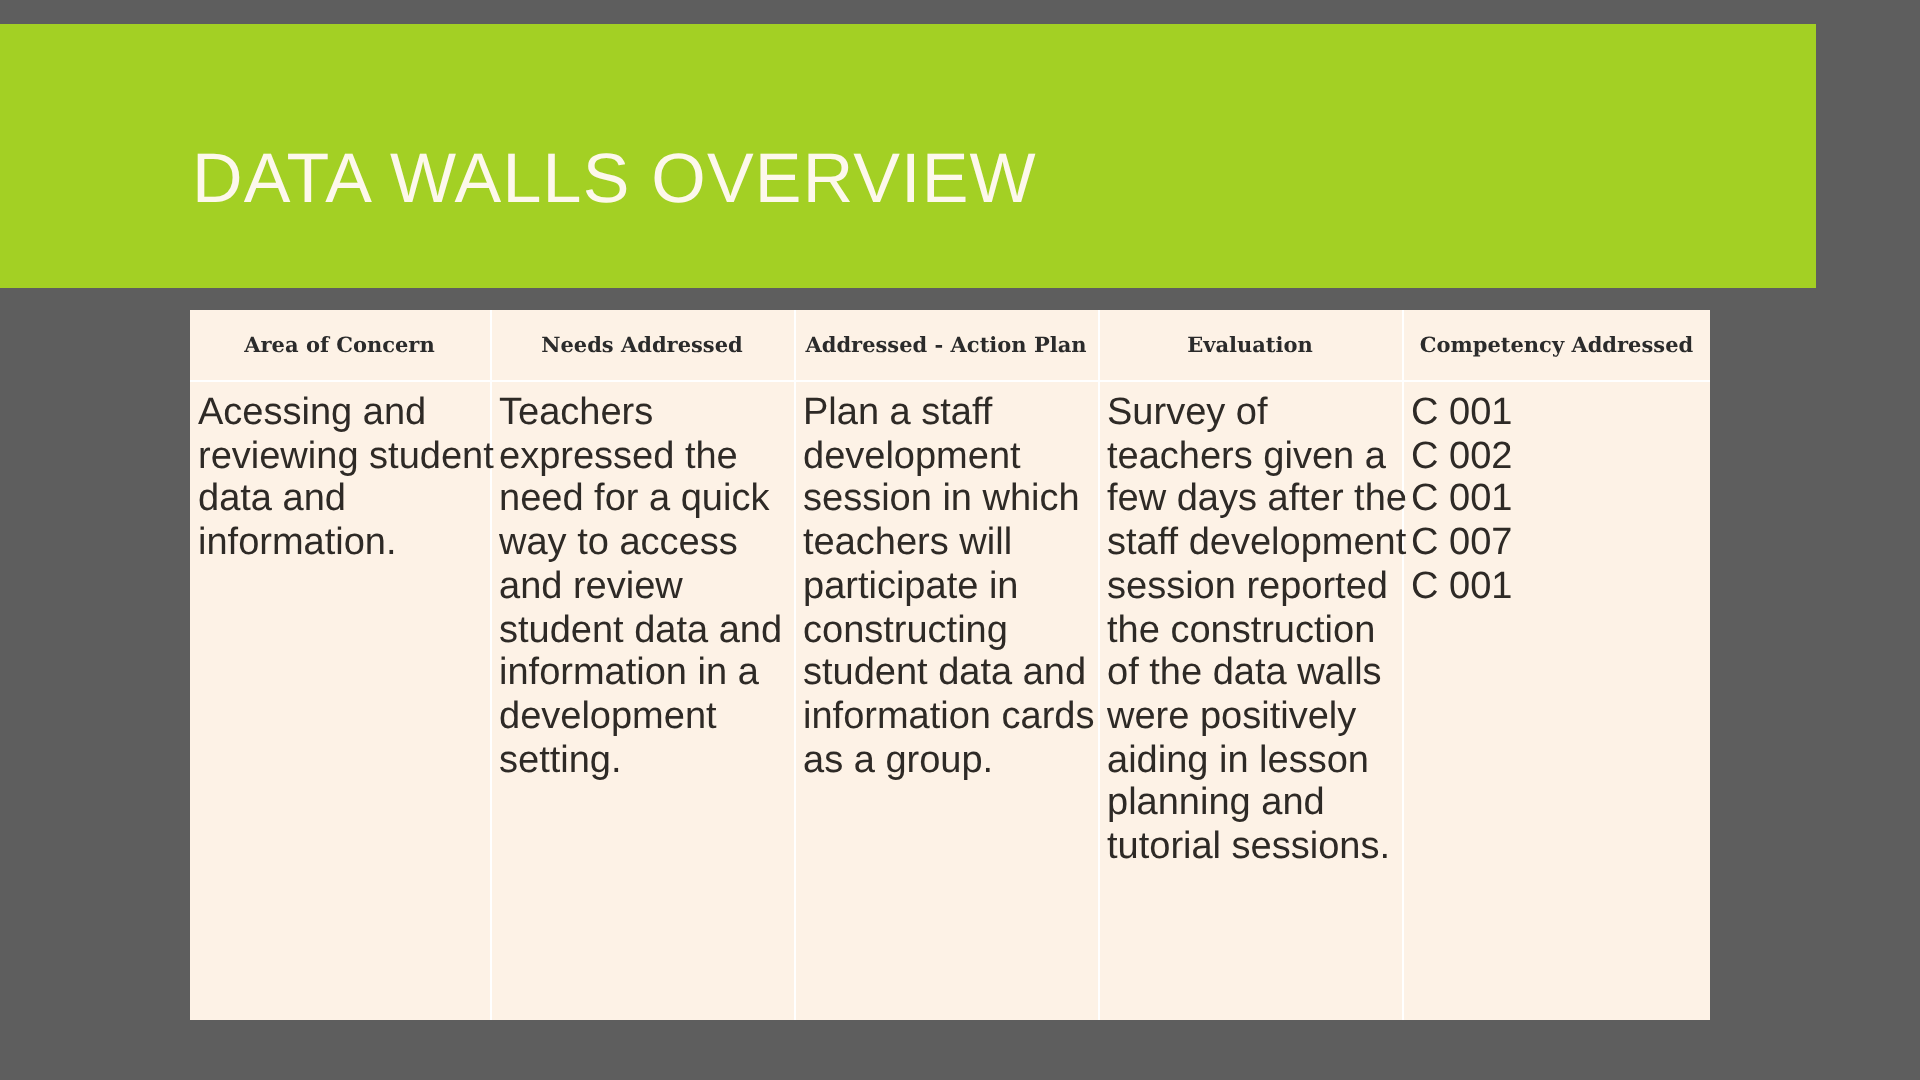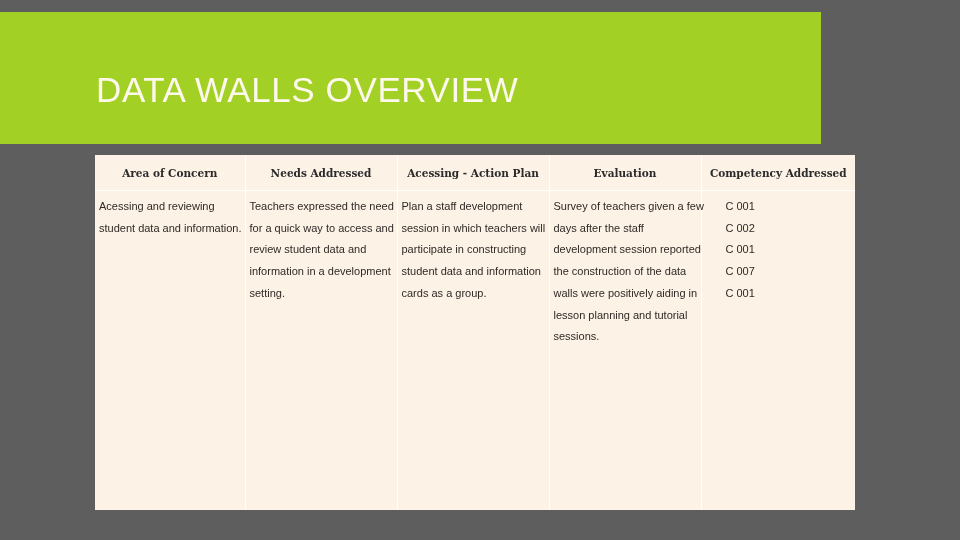--- a/index.html
+++ b/index.html
@@ -16,21 +16,21 @@
   .slide {
     position: relative;
     width: 960px;
     height: 540px;
     background: #5e5e5e;
   }
   .title-band {
     position: absolute;
     left: 0;
     top: 12px;
-    width: 821px;
+    width: 908px;
     height: 132px;
     background: #a3d024;
   }
   .slide-title {
     position: absolute;
     left: 96px;
     top: 58px;
     width: 800px;
     font-size: 35px;
     font-weight: 400;
@@ -76,34 +76,34 @@
   }
   table.data-table th:last-child { border-right: none; }
 
   table.data-table td {
     background: #fdf2e6;
     border-right: 1.5px solid #ffffff;
     vertical-align: top;
     text-align: left;
     padding: 5px 0 0 4px;
     font-family: "Liberation Sans", sans-serif;
-    font-size: 11px;
+    font-size: 19px;
     line-height: 21.7px;
     color: #2e2a26;
     overflow: visible;
     white-space: normal;
   }
   table.data-table td:last-child { border-right: none; }
 
   .cell-text {
     display: block;
     width: 152px;
   }
   .cell-text.col-last { width: 150px; }
-  .codes span { display: block; white-space: nowrap; margin-left: 20px; }
+  .codes span { display: block; white-space: nowrap; }
 </style>
 </head>
 <body>
 
 <div class="slide">
 
   <div class="title-band">
     <div class="slide-title">DATA WALLS OVERVIEW</div>
   </div>
 
@@ -113,21 +113,21 @@
         <col class="c0">
           <col class="c1">
           <col class="c2">
           <col class="c3">
           <col class="c4">
       </colgroup>
       <thead>
         <tr>
           <th>Area of Concern</th>
           <th>Needs Addressed</th>
-          <th>Acessing - Action Plan</th>
+          <th>Addressed - Action Plan</th>
           <th>Evaluation</th>
           <th>Competency Addressed</th>
         </tr>
       </thead>
       <tbody>
         <tr>
           <td>
             <span class="cell-text">Acessing and reviewing student data and information.</span>
           </td>
           <td>

